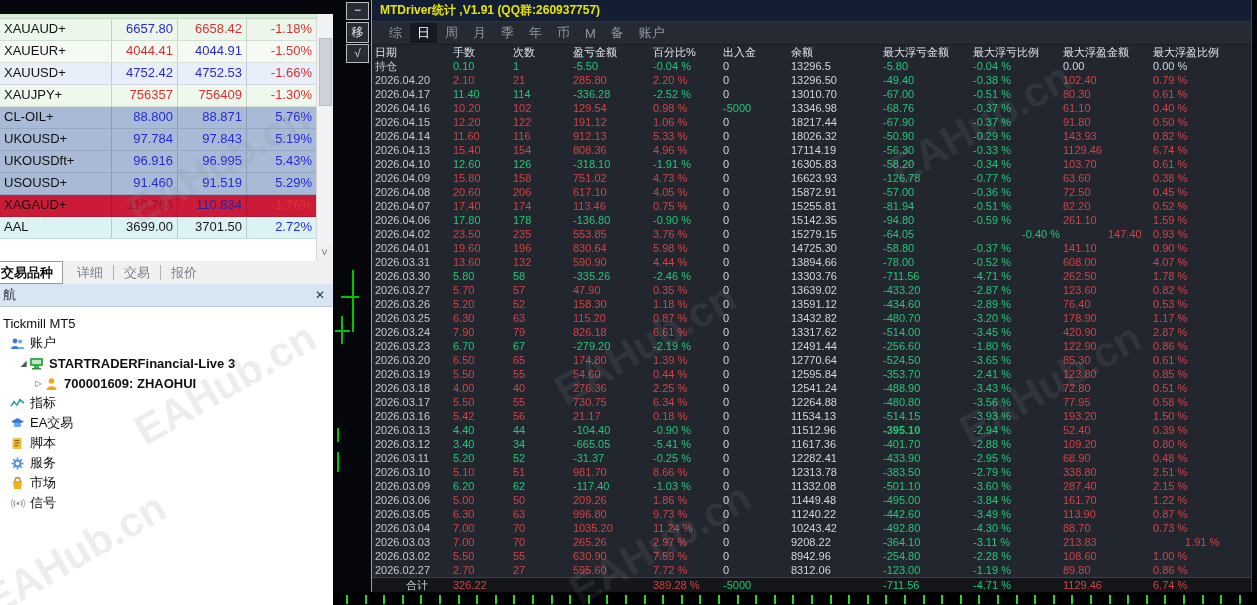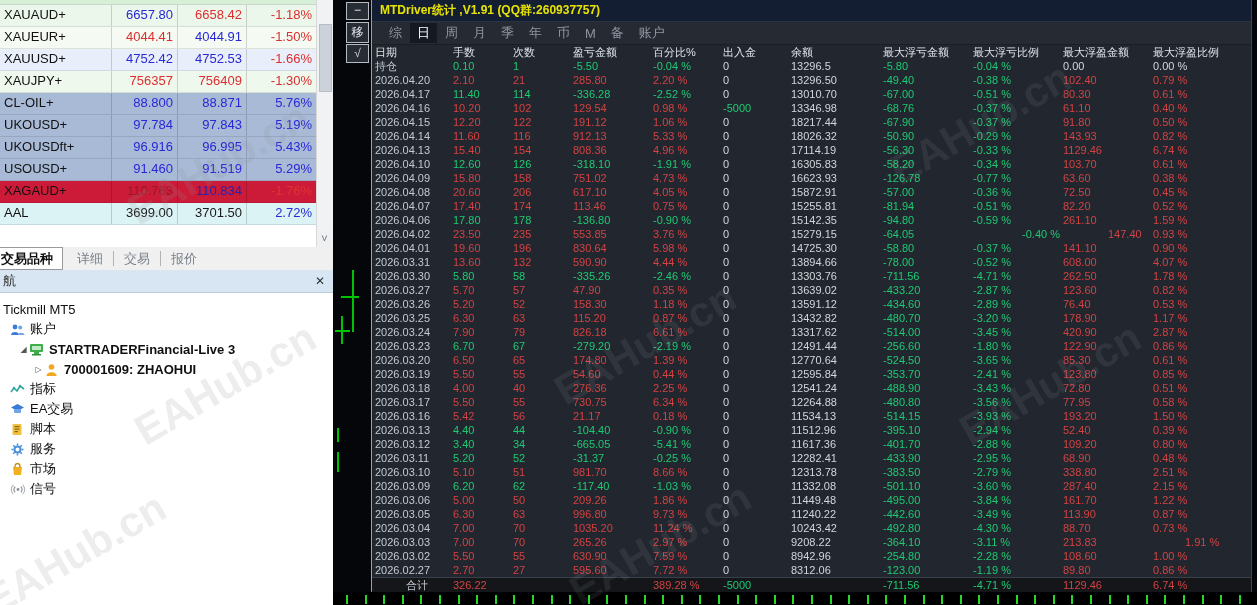--- a/index.html
+++ b/index.html
@@ -1,21 +1,21 @@
 <!DOCTYPE html>
 <html><head>
 <meta charset="utf-8">
 <style>
   html,body{margin:0;padding:0}
   body{width:1257px;height:605px;overflow:hidden;background:#06070a;
        font-family:"Liberation Sans","DejaVu Sans",sans-serif;}
   #root{position:relative;width:1257px;height:605px}
 
   
-  #left{position:absolute;left:0;top:0;width:333px;height:533px;background:#fff;border-right:1px solid #888}
+  #left{position:absolute;left:0;top:14px;width:333px;height:533px;background:#fff;border-right:1px solid #888}
   #mw{position:absolute;left:0;top:0;width:333px;height:247px;background:#fff;overflow:hidden}
   .mw-sliver{height:4px;background:#d7efd7;border-bottom:1px solid #c9d6c9}
   .mw-row{display:grid;grid-template-columns:112px 66px 69px 1fr;height:21px;line-height:20px;
           font-size:13px;border-bottom:1px solid rgba(0,0,0,.10);margin-right:16px}
   .mw-row span{border-right:1px solid rgba(0,0,0,.16);padding:0 4px;white-space:nowrap;overflow:hidden}
   .mw-sym{color:#111}
   .mw-num{text-align:right}
   #mw-scroll{position:absolute;right:0;top:0;width:16px;height:247px;background:#f1f2f4;border-left:1px solid #d8d8d8}
   #mw-thumb{position:absolute;left:2px;top:24px;width:11px;height:66px;background:#ccd2d9;border:1px solid #b7bdc6}
   #mw-down{position:absolute;left:0;bottom:0;width:15px;height:16px;background:#eef0f2;color:#6d7780;
@@ -645,21 +645,21 @@
             <span class="c10" style="color: rgb(210, 67, 67);">1.50 %</span>
           </div>
           <div class="s-row">
             <span class="c0" style="color: rgb(196, 201, 210);">2026.03.13</span>
             <span class="c1" style="color: rgb(30, 201, 115);">4.40</span>
             <span class="c2" style="color: rgb(30, 201, 115);">44</span>
             <span class="c3" style="color: rgb(30, 201, 115);">-104.40</span>
             <span class="c4" style="color: rgb(30, 201, 115);">-0.90 %</span>
             <span class="c5" style="color: rgb(210, 214, 220);">0</span>
             <span class="c6" style="color: rgb(210, 214, 220);">11512.96</span>
-            <span class="c7" style="color: rgb(30, 201, 115);">-395.10</span>
+            <span class="c7" style="color: rgb(30, 201, 115); font-weight: bold;">-395.10</span>
             <span class="c8" style="color: rgb(30, 201, 115);">-2.94 %</span>
             <span class="c9" style="color: rgb(210, 67, 67);">52.40</span>
             <span class="c10" style="color: rgb(210, 67, 67);">0.39 %</span>
           </div>
           <div class="s-row">
             <span class="c0" style="color: rgb(196, 201, 210);">2026.03.12</span>
             <span class="c1" style="color: rgb(30, 201, 115);">3.40</span>
             <span class="c2" style="color: rgb(30, 201, 115);">34</span>
             <span class="c3" style="color: rgb(30, 201, 115);">-665.05</span>
             <span class="c4" style="color: rgb(30, 201, 115);">-5.41 %</span>

